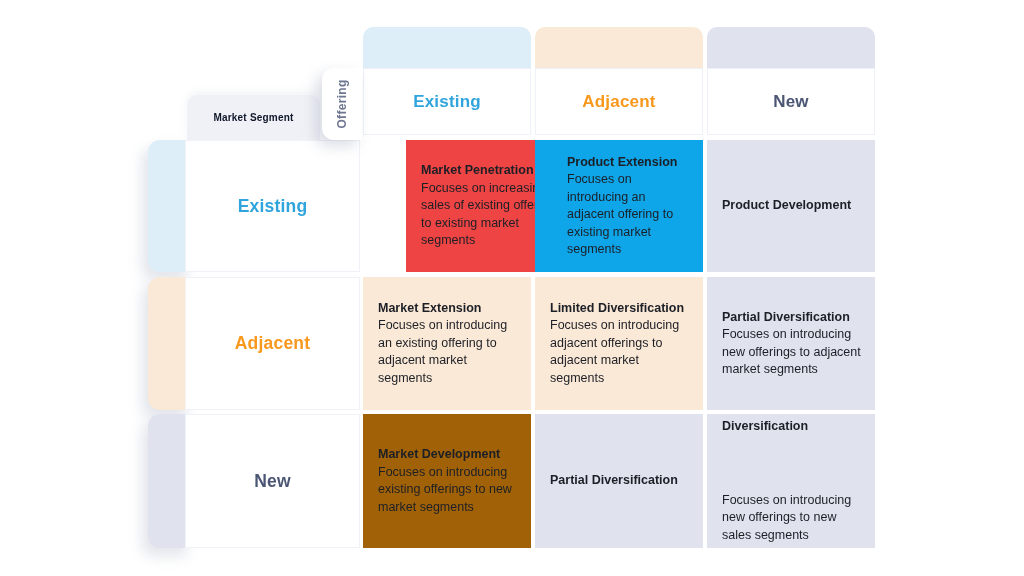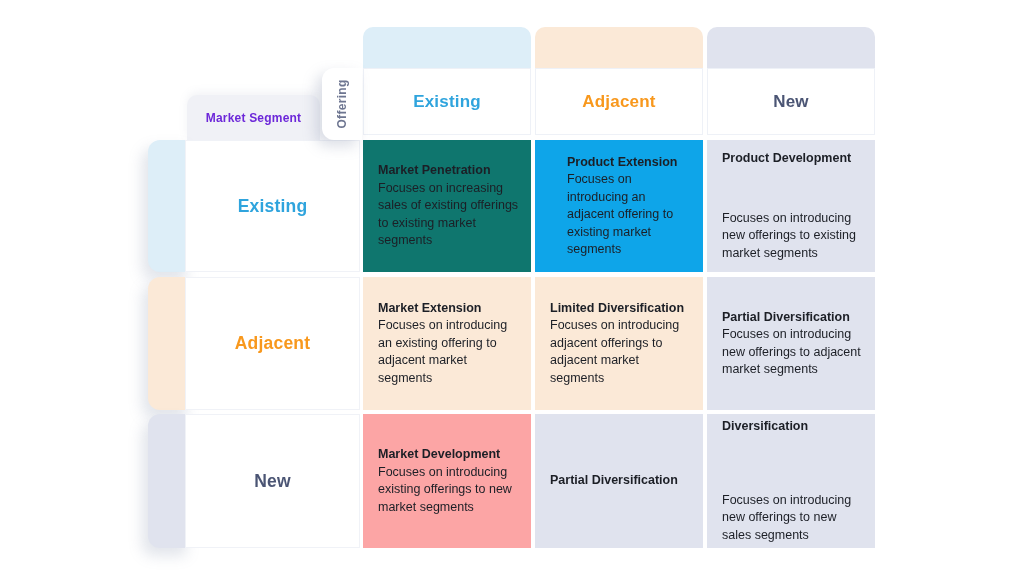--- a/index.html
+++ b/index.html
@@ -29,21 +29,21 @@
   .row-label{
     position:absolute;left:185px;width:175px;z-index:2;background:#ffffff;
     border:1px solid #f0f2f7;box-sizing:border-box;
     display:flex;align-items:center;justify-content:center;
     font-size:17.5px;font-weight:bold;letter-spacing:.2px;
   }
   .ms-box{
     position:absolute;left:187px;top:95px;width:133px;height:45px;z-index:1;
     background:#f0f1f6;border-radius:10px 10px 0 0;
     display:flex;align-items:center;justify-content:center;
-    font-size:12px;font-weight:bold;color:#6d28d9;letter-spacing:.2px;
+    font-size:10px;font-weight:bold;color:#0f172a;letter-spacing:.2px;
     box-shadow:0 -3px 8px rgba(130,140,170,0.10);
   }
   .off-box{
     position:absolute;left:322px;top:68px;width:40px;height:72px;z-index:3;
     background:#ffffff;border-radius:12px 0 0 12px;
     display:flex;align-items:center;justify-content:center;
     box-shadow:-6px 6px 14px rgba(125,135,165,0.28);
   }
   .off-box .vert{
     transform:rotate(-90deg);white-space:nowrap;
@@ -77,47 +77,46 @@
   </div>
 
   <div class="row-strip r0" style="background-color: rgb(221, 238, 248);"></div>
   <div class="row-strip r1" style="background-color: rgb(251, 233, 215);"></div>
   <div class="row-strip r2" style="background-color: rgb(224, 227, 238);"></div>
 
   <div class="row-label r0" style="color: rgb(47, 164, 221);">Existing</div>
   <div class="row-label r1" style="color: rgb(248, 152, 29);">Adjacent</div>
   <div class="row-label r2" style="color: rgb(75, 85, 116);">New</div>
 
-  <div class="cell colw c0 r0" style="background-color: #0f766e;">
+  <div class="cell colw c0 r0" style="background-color: #ef4444; margin-left: 43px;">
     <div class="cell-title">Market Penetration</div>
     <div class="cell-desc">Focuses on increasing sales of existing offerings  to existing market segments</div>
   </div>
   <div class="cell colw c1 r0" style="background-color: #0ea5e9; padding-left: 32px;">
     <div class="cell-title">Product Extension</div>
     <div class="cell-desc">Focuses on introducing an adjacent offering to existing market segments</div>
   </div>
   <div class="cell colw c2 r0" style="background-color: rgb(224, 227, 238); gap: 42px;">
     <div class="cell-title">Product Development</div>
-    <div class="cell-desc">Focuses on introducing new offerings to existing market segments</div>
   </div>
 
   <div class="cell colw c1 r1" style="background-color: rgb(251, 233, 215);">
     <div class="cell-title">Limited Diversification</div>
     <div class="cell-desc">Focuses on introducing adjacent offerings to adjacent market segments</div>
   </div>
   <div class="cell colw c0 r1" style="background-color: rgb(251, 233, 215);">
     <div class="cell-title">Market Extension</div>
     <div class="cell-desc">Focuses on introducing an existing offering to adjacent market segments</div>
   </div>
   <div class="cell colw c2 r1" style="background-color: rgb(224, 227, 238);">
     <div class="cell-title">Partial Diversification</div>
     <div class="cell-desc">Focuses on introducing new offerings to adjacent market segments</div>
   </div>
 
-  <div class="cell colw c0 r2" style="background-color: #fca5a5;">
+  <div class="cell colw c0 r2" style="background-color: #a16207;">
     <div class="cell-title">Market Development</div>
     <div class="cell-desc">Focuses on introducing existing offerings to new market segments</div>
   </div>
   <div class="cell colw c1 r2" style="background-color: rgb(224, 227, 238);">
     <div class="cell-title">Partial Diversification</div>
   </div>
   <div class="cell colw c2 r2" style="background-color: rgb(224, 227, 238); justify-content: space-between;">
     <div class="cell-title">Diversification</div>
     <div class="cell-desc">Focuses on introducing new offerings to new sales segments</div>
   </div>

